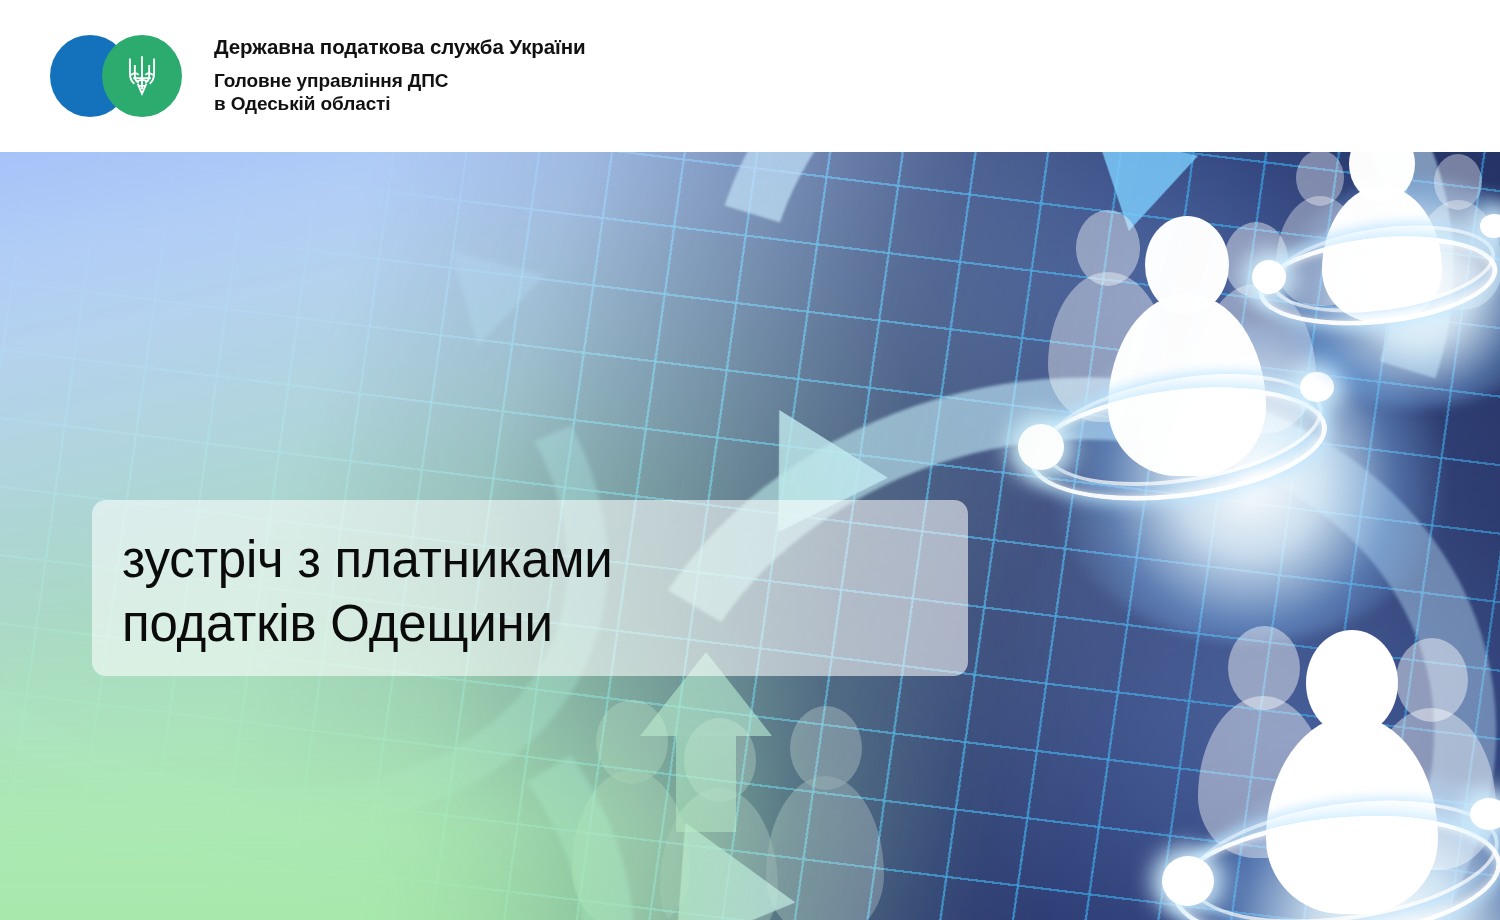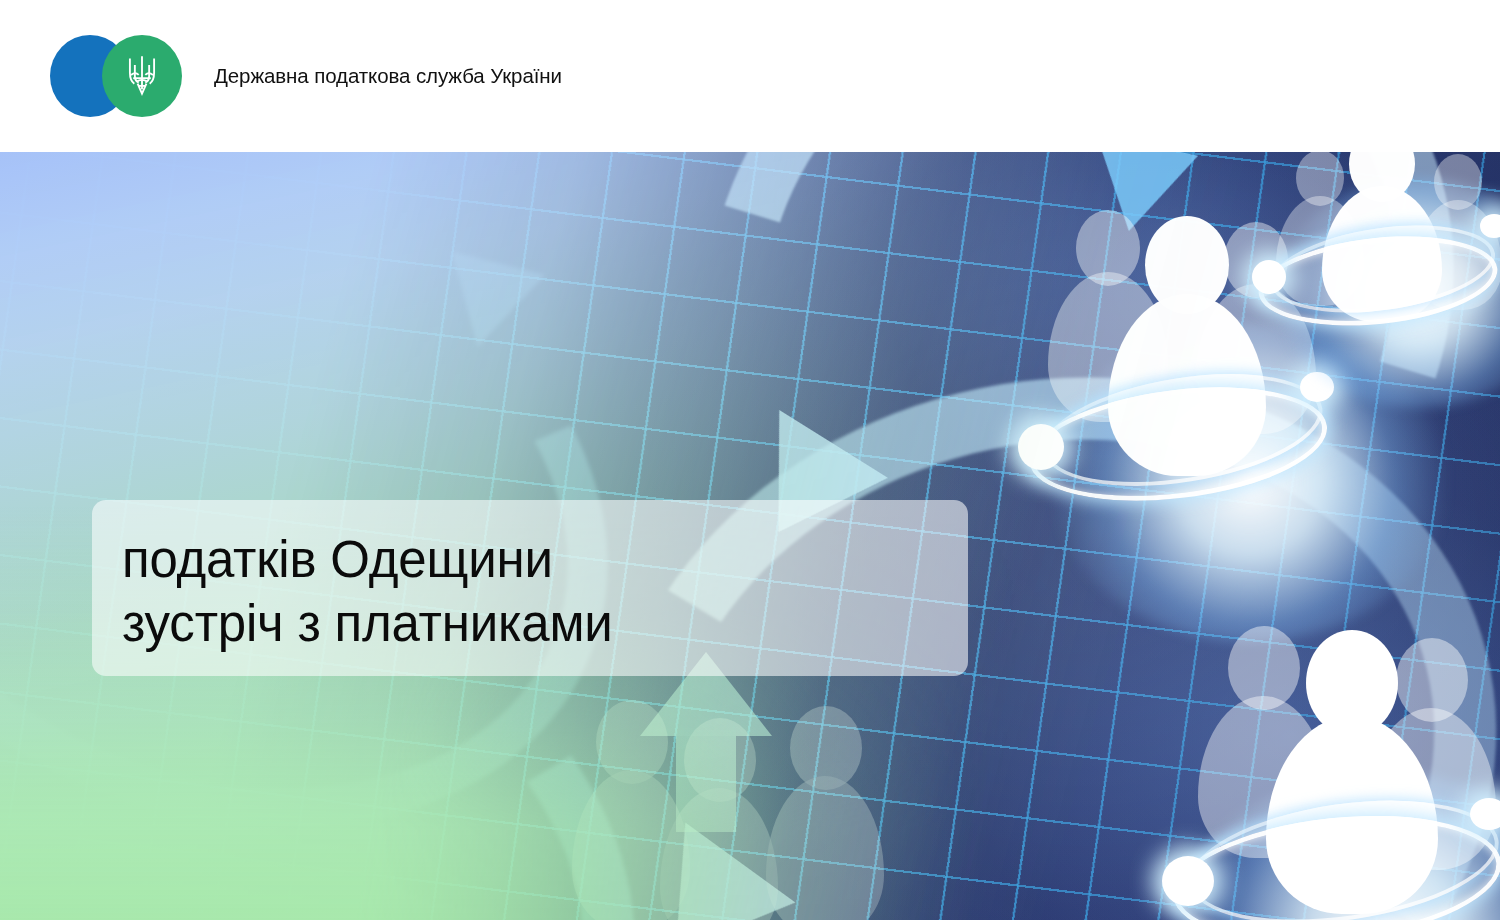--- a/index.html
+++ b/index.html
@@ -21,21 +21,21 @@
   }
   .logo-circle-green {
     position:absolute; left:52px; top:0; width:80px; height:82px;
     border-radius:50%; background:#2bab6e;
     display:flex; align-items:center; justify-content:center;
   }
   .logo-circle-green svg { width:34px; height:44px; display:block; }
 
   .org-text { margin-left:14px; }
   .org-line1 {
-    font-size:20.5px; font-weight:normal; color:#111; letter-spacing:-0.1px;
+    font-size:20.5px; font-weight:bold; color:#111; letter-spacing:-0.1px;
     line-height:1.1; white-space:nowrap;
   }
   .org-line2 {
     margin-top:12px;
     font-size:19px; font-weight:bold; color:#111; letter-spacing:-0.1px;
     line-height:1.2; white-space:pre-line;
   }
 
   
   .art { position:absolute; left:0; top:152px; width:1500px; height:768px; overflow:hidden; }
@@ -363,22 +363,22 @@
     <div class="wash"></div>
     <div class="wash2"></div>
   </div>
 
   <div class="subpanel"></div>
 
   <div class="headline">
   </div>
 
   <div class="subtitle">
+    <div>зустріч з платниками</div>
     <div>податків Одещини</div>
-    <div>зустріч з платниками</div>
   </div>
 
   <div class="header">
     <div class="logo-mark">
       <div class="logo-circle-blue"></div>
       <div class="logo-circle-green">
         <svg viewBox="0 0 60 80">
           <g fill="none" stroke="#ffffff" stroke-width="3.4">
             <path d="M8 8 L8 34 Q8 48 16 54"></path>
             <path d="M52 8 L52 34 Q52 48 44 54"></path>
@@ -390,16 +390,18 @@
             <path d="M14 44 L46 44"></path>
             <path d="M20 50 Q30 44 40 50"></path>
             <path d="M22 54 Q30 72 30 72 Q30 72 38 54"></path>
             <path d="M24 58 L36 58"></path>
           </g>
         </svg>
       </div>
     </div>
     <div class="org-text">
       <div class="org-line1">Державна податкова служба України</div>
+      <div class="org-line2">Головне управління ДПС
+в Одеській області</div>
     </div>
   </div>
 
 </div>
 
 </body></html>

